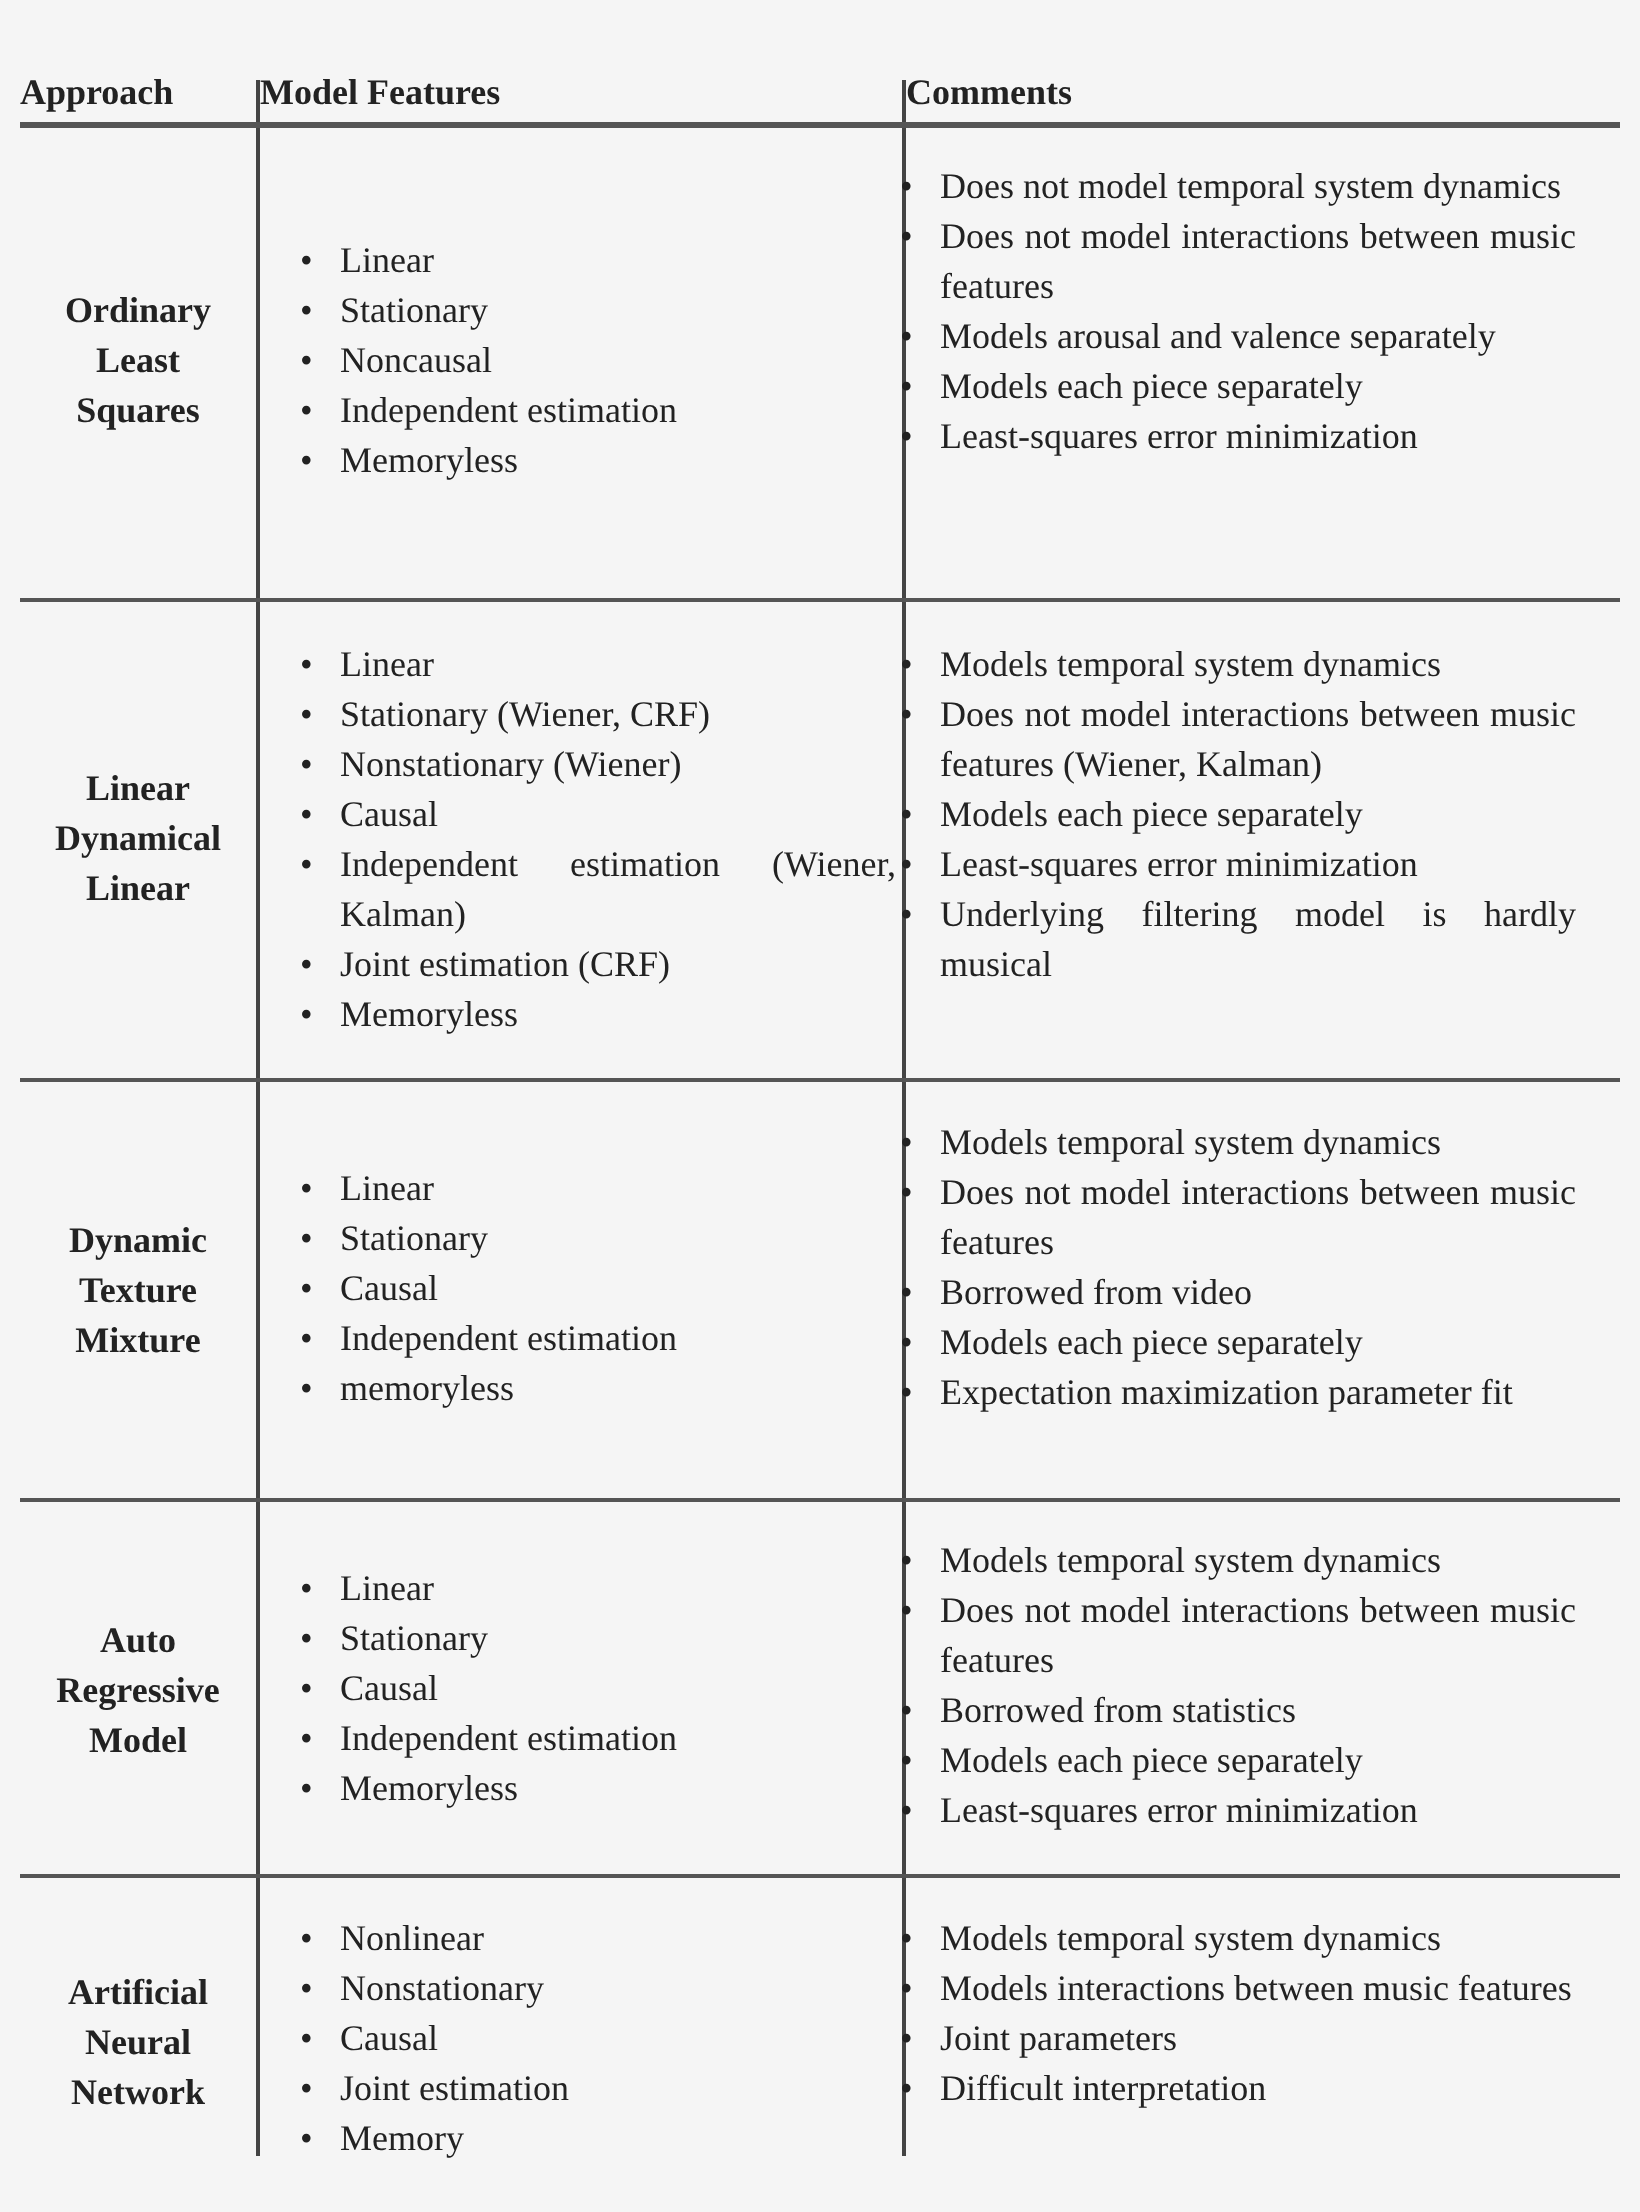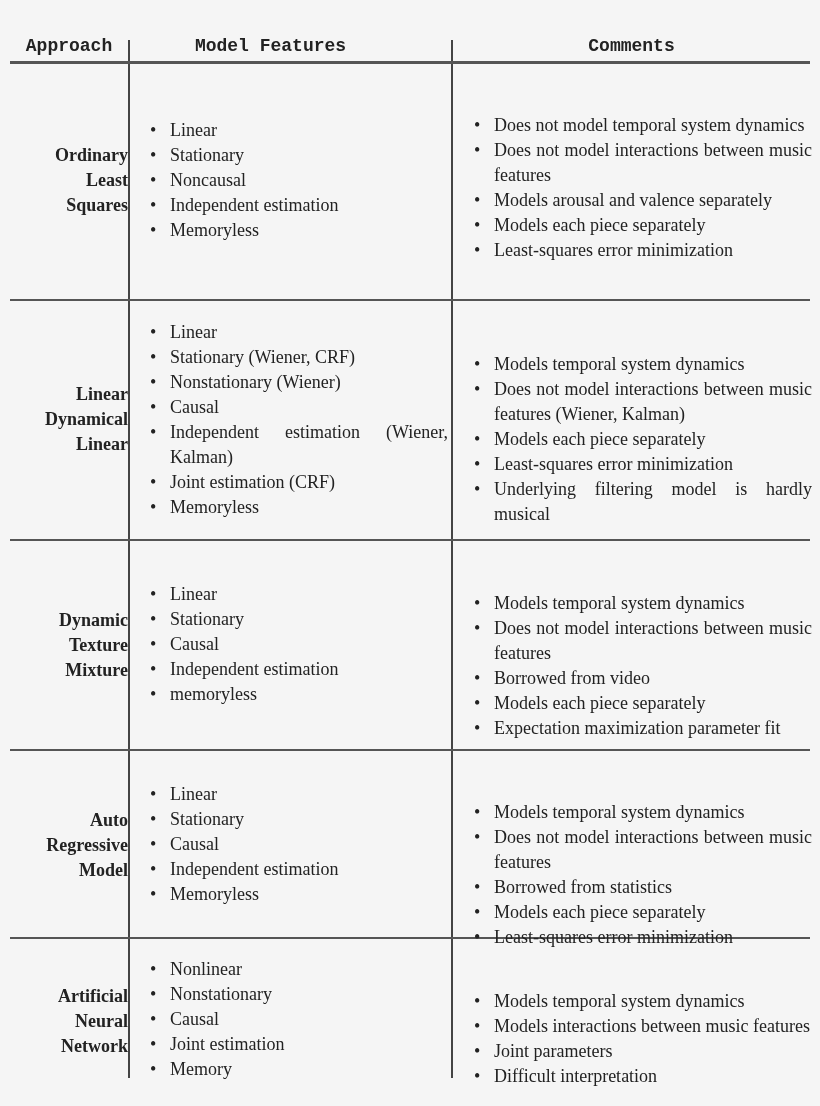--- a/index.html
+++ b/index.html
@@ -1,27 +1,27 @@
 <!DOCTYPE html>
 <html><head>
 <meta charset="utf-8">
 <style>
   html, body { margin:0; padding:0; }
   body { width:820px; height:1106px; background:#f5f5f5; overflow:hidden;
          font-family:"DejaVu Serif","Liberation Serif",serif; color:#222; }
   .vline { position:absolute; width:2px; background:#444; }
   .hline { position:absolute; left:10px; width:800px; height:2px; background:#555; }
-  .hdr { position:absolute; top:36px; font-size:18px; font-weight:bold; text-align:center;
-         font-family:Liberation Mono, monospace; }
-  .appr { position:absolute; left:10px; width:118px; text-align:right; font-weight:bold;
+  .hdr { position:absolute; top:36px; font-size:18px; font-weight:bold; 
+         font-family:Liberation Serif, serif; }
+  .appr { position:absolute; left:10px; width:118px; text-align:center; font-weight:bold;
           font-size:18px; line-height:25px; font-family:"Liberation Serif","DejaVu Serif",serif; }
   .cell { position:absolute; font-size:18px; line-height:25px;
           font-family:"Liberation Serif","DejaVu Serif",serif; }
   .feat { left:148px; width:300px; }
-  .comm { left:472px; width:340px; text-align:justify;margin-top:32px; }
+  .comm { left:448px; width:340px; text-align:justify; }
   ul { list-style:none; margin:0; padding:0; }
   li { position:relative; padding-left:22px; }
   li::before { content:"\2022"; position:absolute; left:2px; top:0; font-size:18px; }
 </style>
 </head>
 <body>
 
 <div>
 
   <div class="hdr" style="left:10px;width:118px;">Approach</div>

